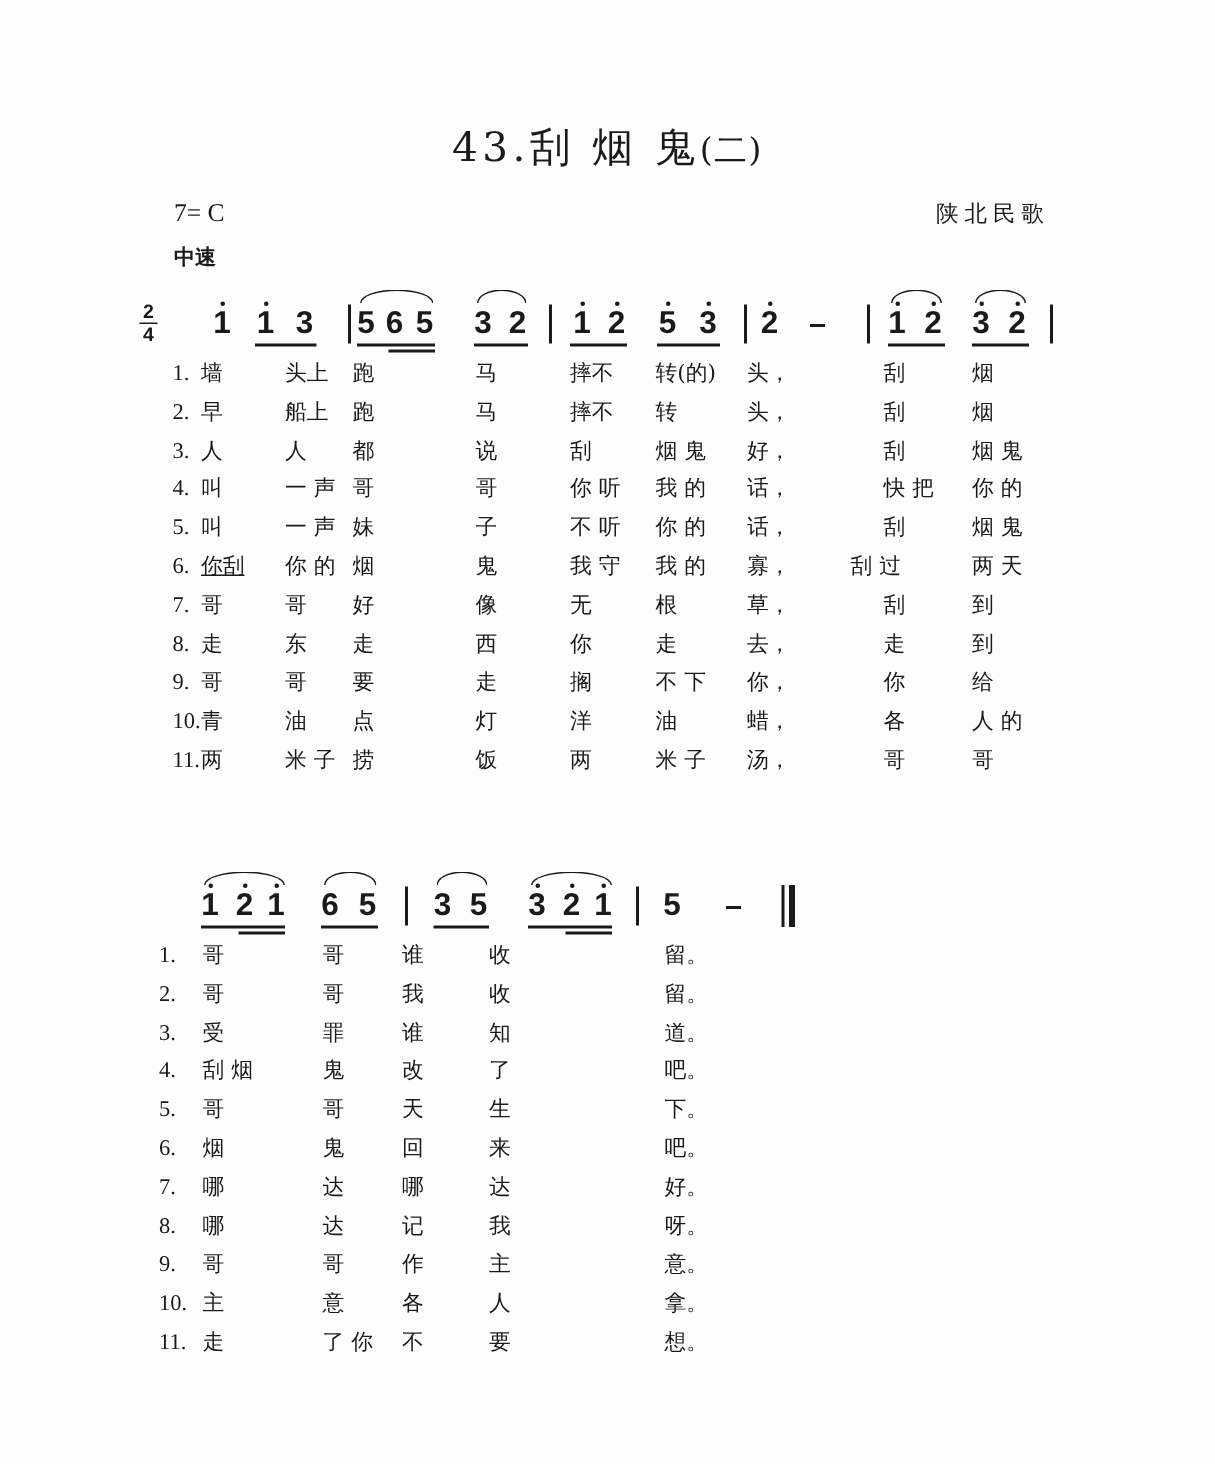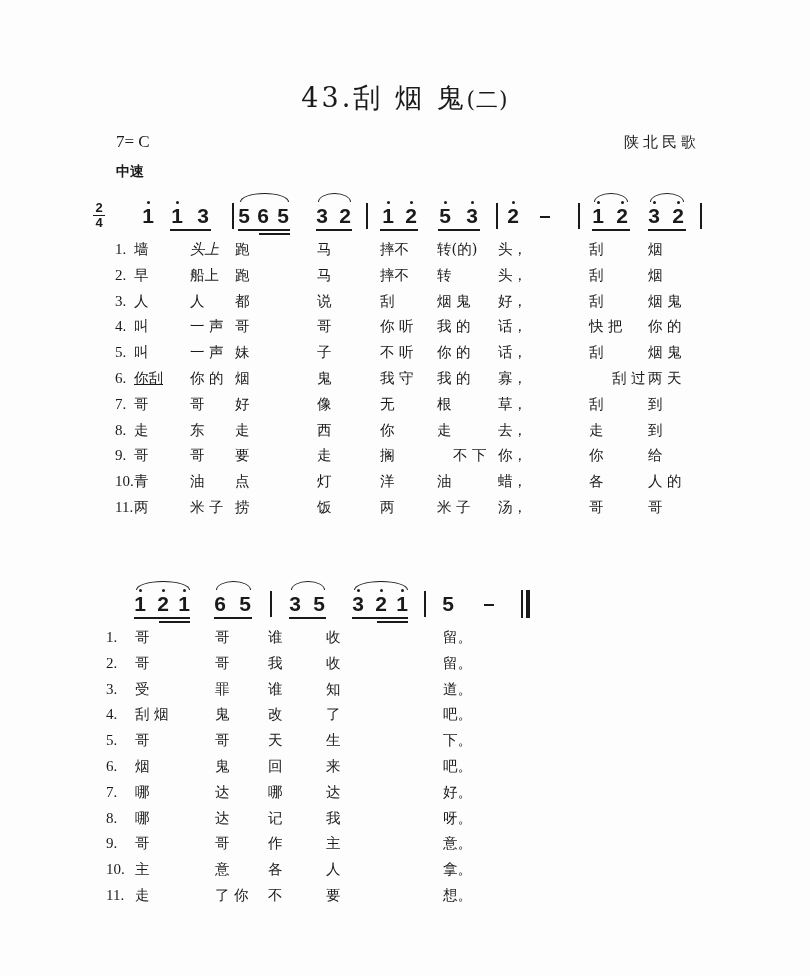--- a/index.html
+++ b/index.html
@@ -117,21 +117,21 @@
     <div class="barline" style="left:424px;top:591px;height:26px;"></div>
     <div class="note" style="left:440px;top:593px;">5</div>
     <div class="dash" style="left:484px;top:604px;"></div>
     <div class="barline" style="left:521px;top:590px;height:28px;width:2px;"></div>
     <div class="barline" style="left:526px;top:590px;height:28px;width:4px;"></div>
   </div>
 
 <div id="lyrics1">
     <div class="num" style="left:115px;top:236px;">1.</div>
     <div class="lyr" style="left:134px;top:236px;">墙</div>
-    <div class="lyr" style="left:190px;top:236px;font-style:italic;">头上</div>
+    <div class="lyr" style="left:190px;top:236px;">头上</div>
     <div class="lyr" style="left:235px;top:236px;">跑</div>
     <div class="lyr" style="left:317px;top:236px;">马</div>
     <div class="lyr" style="left:380px;top:236px;">摔不</div>
     <div class="lyr" style="left:437px;top:236px;">转(的)</div>
     <div class="lyr" style="left:498px;top:236px;">头，</div>
     <div class="lyr" style="left:589px;top:236px;">刮</div>
     <div class="lyr" style="left:648px;top:236px;">烟</div>
     <div class="num" style="left:115px;top:261.8px;">2.</div>
     <div class="lyr" style="left:134px;top:261.8px;">早</div>
     <div class="lyr" style="left:190px;top:261.8px;">船上</div>
@@ -173,21 +173,21 @@
     <div class="lyr" style="left:589px;top:339.2px;">刮</div>
     <div class="lyr" style="left:648px;top:339.2px;">烟 鬼</div>
     <div class="num" style="left:115px;top:365px;">6.</div>
     <div class="lyr underword" style="left:134px;top:365px;">你刮</div>
     <div class="lyr" style="left:190px;top:365px;">你 的</div>
     <div class="lyr" style="left:235px;top:365px;">烟</div>
     <div class="lyr" style="left:317px;top:365px;">鬼</div>
     <div class="lyr" style="left:380px;top:365px;">我 守</div>
     <div class="lyr" style="left:437px;top:365px;">我 的</div>
     <div class="lyr" style="left:498px;top:365px;">寡，</div>
-    <div class="lyr" style="left:612px;top:365px;">刮 过</div>
+    <div class="lyr" style="left:567px;top:365px;">刮 过</div>
     <div class="lyr" style="left:648px;top:365px;">两 天</div>
     <div class="num" style="left:115px;top:390.8px;">7.</div>
     <div class="lyr" style="left:134px;top:390.8px;">哥</div>
     <div class="lyr" style="left:190px;top:390.8px;">哥</div>
     <div class="lyr" style="left:235px;top:390.8px;">好</div>
     <div class="lyr" style="left:317px;top:390.8px;">像</div>
     <div class="lyr" style="left:380px;top:390.8px;">无</div>
     <div class="lyr" style="left:437px;top:390.8px;">根</div>
     <div class="lyr" style="left:498px;top:390.8px;">草，</div>
     <div class="lyr" style="left:589px;top:390.8px;">刮</div>
@@ -201,21 +201,21 @@
     <div class="lyr" style="left:437px;top:416.6px;">走</div>
     <div class="lyr" style="left:498px;top:416.6px;">去，</div>
     <div class="lyr" style="left:589px;top:416.6px;">走</div>
     <div class="lyr" style="left:648px;top:416.6px;">到</div>
     <div class="num" style="left:115px;top:442.4px;">9.</div>
     <div class="lyr" style="left:134px;top:442.4px;">哥</div>
     <div class="lyr" style="left:190px;top:442.4px;">哥</div>
     <div class="lyr" style="left:235px;top:442.4px;">要</div>
     <div class="lyr" style="left:317px;top:442.4px;">走</div>
     <div class="lyr" style="left:380px;top:442.4px;">搁</div>
-    <div class="lyr" style="left:437px;top:442.4px;margin-left:16px;">不 下</div>
+    <div class="lyr" style="left:437px;top:442.4px;">不 下</div>
     <div class="lyr" style="left:498px;top:442.4px;">你，</div>
     <div class="lyr" style="left:589px;top:442.4px;">你</div>
     <div class="lyr" style="left:648px;top:442.4px;">给</div>
     <div class="num" style="left:115px;top:468.20000000000005px;">10.</div>
     <div class="lyr" style="left:134px;top:468.20000000000005px;">青</div>
     <div class="lyr" style="left:190px;top:468.20000000000005px;">油</div>
     <div class="lyr" style="left:235px;top:468.20000000000005px;">点</div>
     <div class="lyr" style="left:317px;top:468.20000000000005px;">灯</div>
     <div class="lyr" style="left:380px;top:468.20000000000005px;">洋</div>
     <div class="lyr" style="left:437px;top:468.20000000000005px;">油</div>

